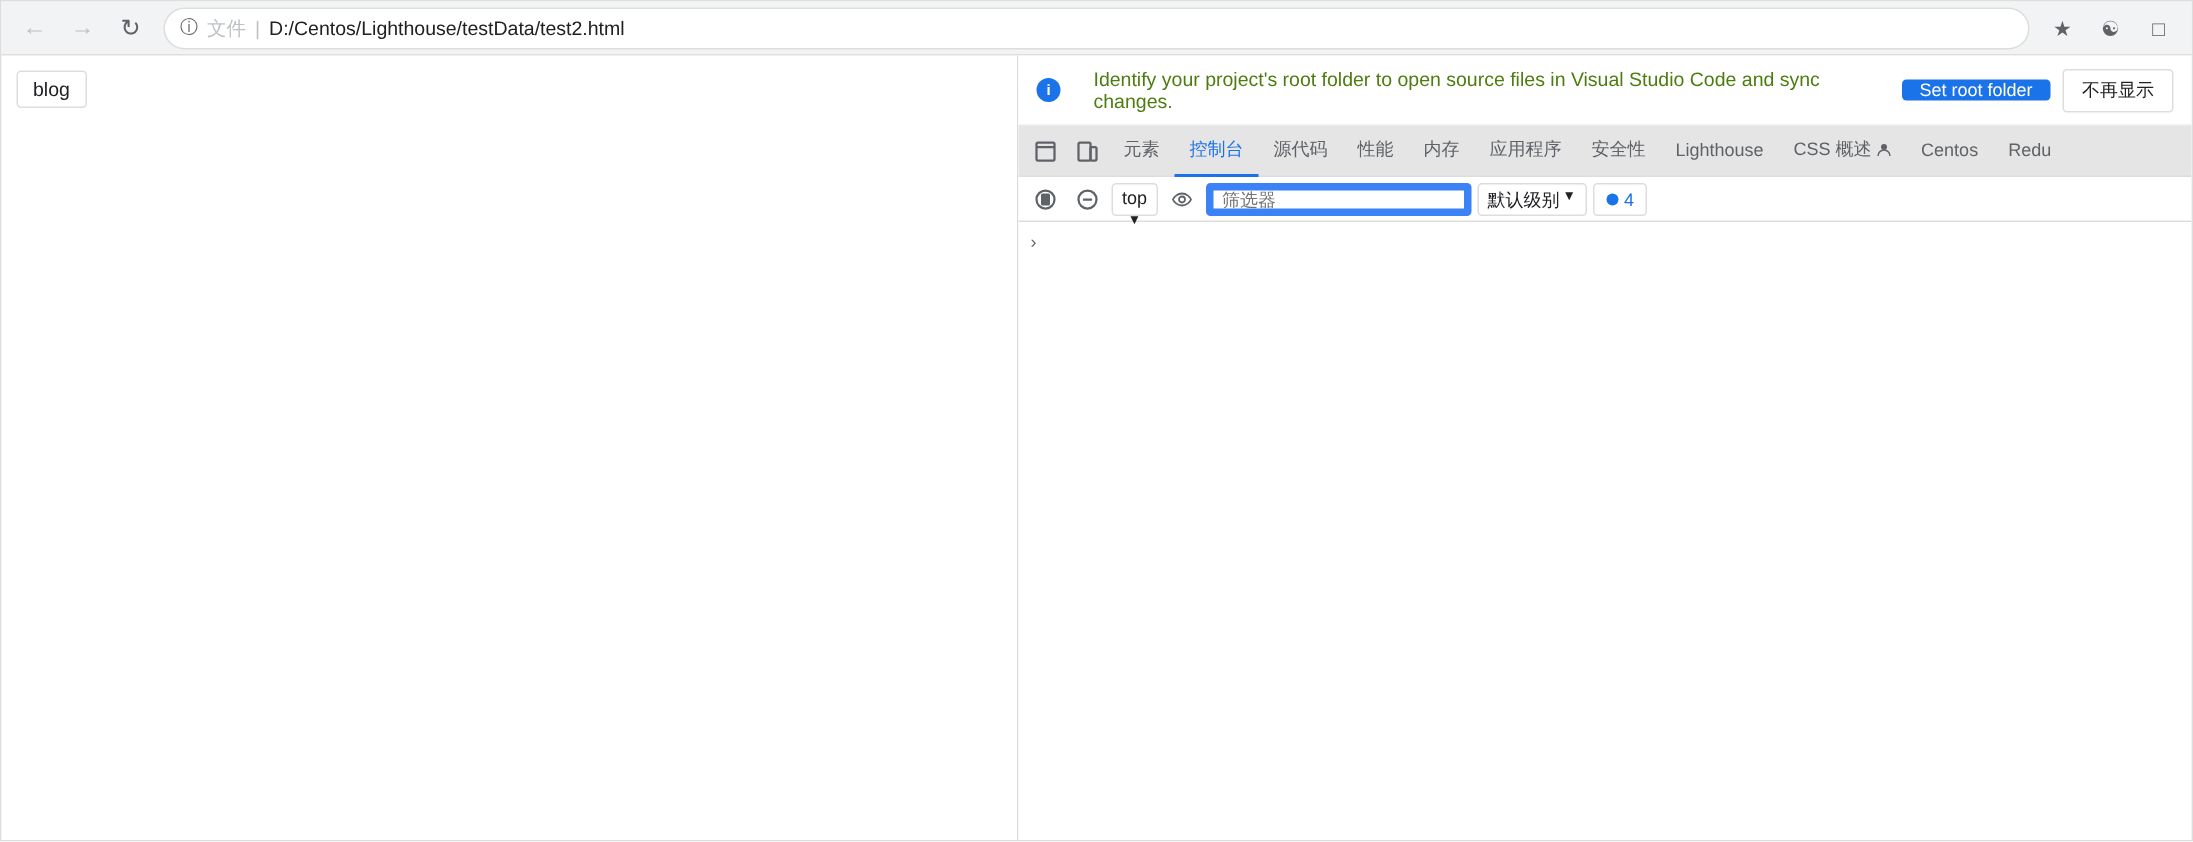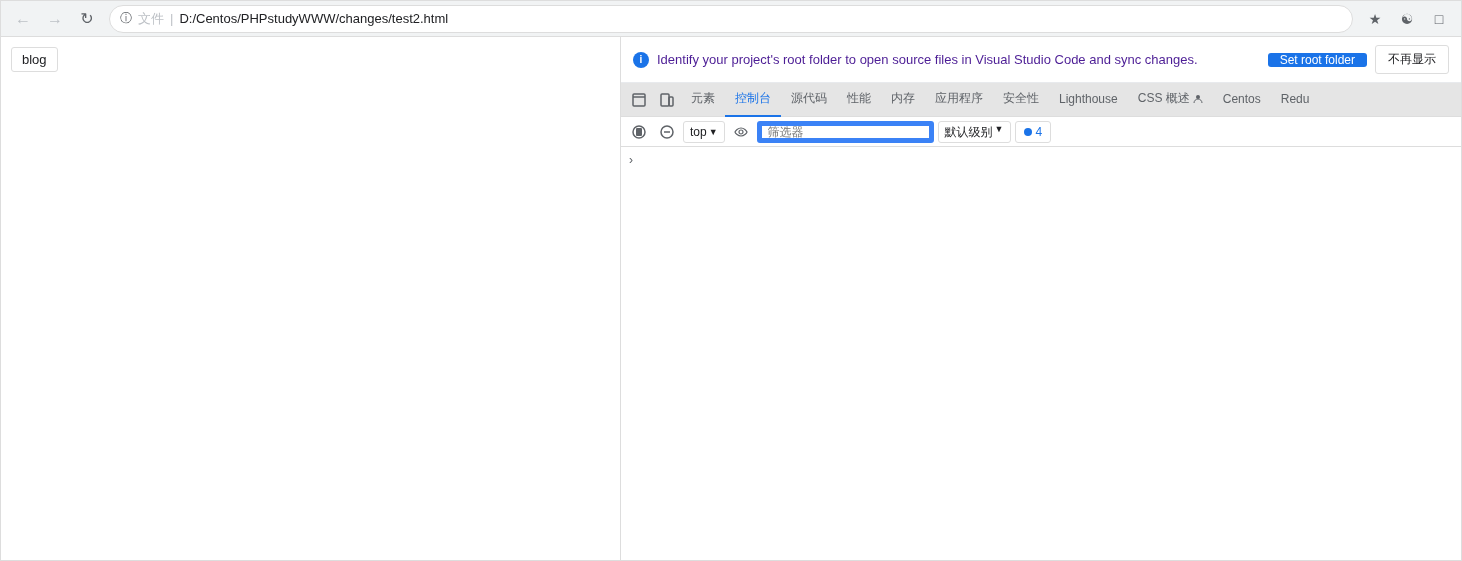--- a/index.html
+++ b/index.html
@@ -95,21 +95,21 @@
 
     
     .browser-content {
       display: flex;
       flex: 1;
       overflow: hidden;
     }
 
     
     .page-area {
-      width: 620px;
+      width: 678px;
       flex-shrink: 0;
       background: #fff;
       border-right: 1px solid #ddd;
       padding: 10px;
     }
 
     .page-tab {
       display: inline-block;
       padding: 4px 10px;
       border: 1px solid #ddd;
@@ -148,22 +148,23 @@
       display: flex;
       align-items: center;
       justify-content: center;
       color: white;
       font-size: 10px;
       font-weight: bold;
       flex-shrink: 0;
     }
 
     .info-text {
-      color: #4c1d95;
+      color: #4d7c0f;
       flex: 1;
+      margin-left: 14px;
     }
 
     .set-root-btn {
       background: #1a73e8;
       color: white;
       border: none;
       padding: 0 12px;
       border-radius: 3px;
       font-size: 12px;
       cursor: pointer;
@@ -249,20 +250,21 @@
       align-items: center;
       gap: 2px;
       padding: 2px 6px;
       border: 1px solid #ddd;
       border-radius: 3px;
       font-size: 12px;
       color: #202124;
       cursor: pointer;
       background: #fff;
       height: 22px;
+      flex-direction: column;
     }
 
     .filter-input {
       flex: 0 0 120px;
       height: 22px;
       border: 5px solid #3b82f6;
       border-radius: 3px;
       padding: 0 6px;
       font-size: 12px;
       color: #ec4899;
@@ -327,21 +329,21 @@
     <div class="nav-buttons">
       <button class="nav-btn disabled">←</button>
       <button class="nav-btn disabled">→</button>
       <button class="nav-btn">↻</button>
     </div>
 
     <div class="address-bar">
       <span class="address-icon">ⓘ</span>
       <span class="address-separator">文件</span>
       <span class="address-separator">|</span>
-      <span class="address-url">D:/Centos/PHPstudyWWW/changes/test2.html</span>
+      <span class="address-url">D:/Centos/Lighthouse/testData/test2.html</span>
     </div>
 
     <div class="toolbar-right">
       <button class="toolbar-icon-btn">★</button>
       <button class="toolbar-icon-btn">☯</button>
       <button class="toolbar-icon-btn">□</button>
     </div>
   </div>
 
   <div class="browser-content">

